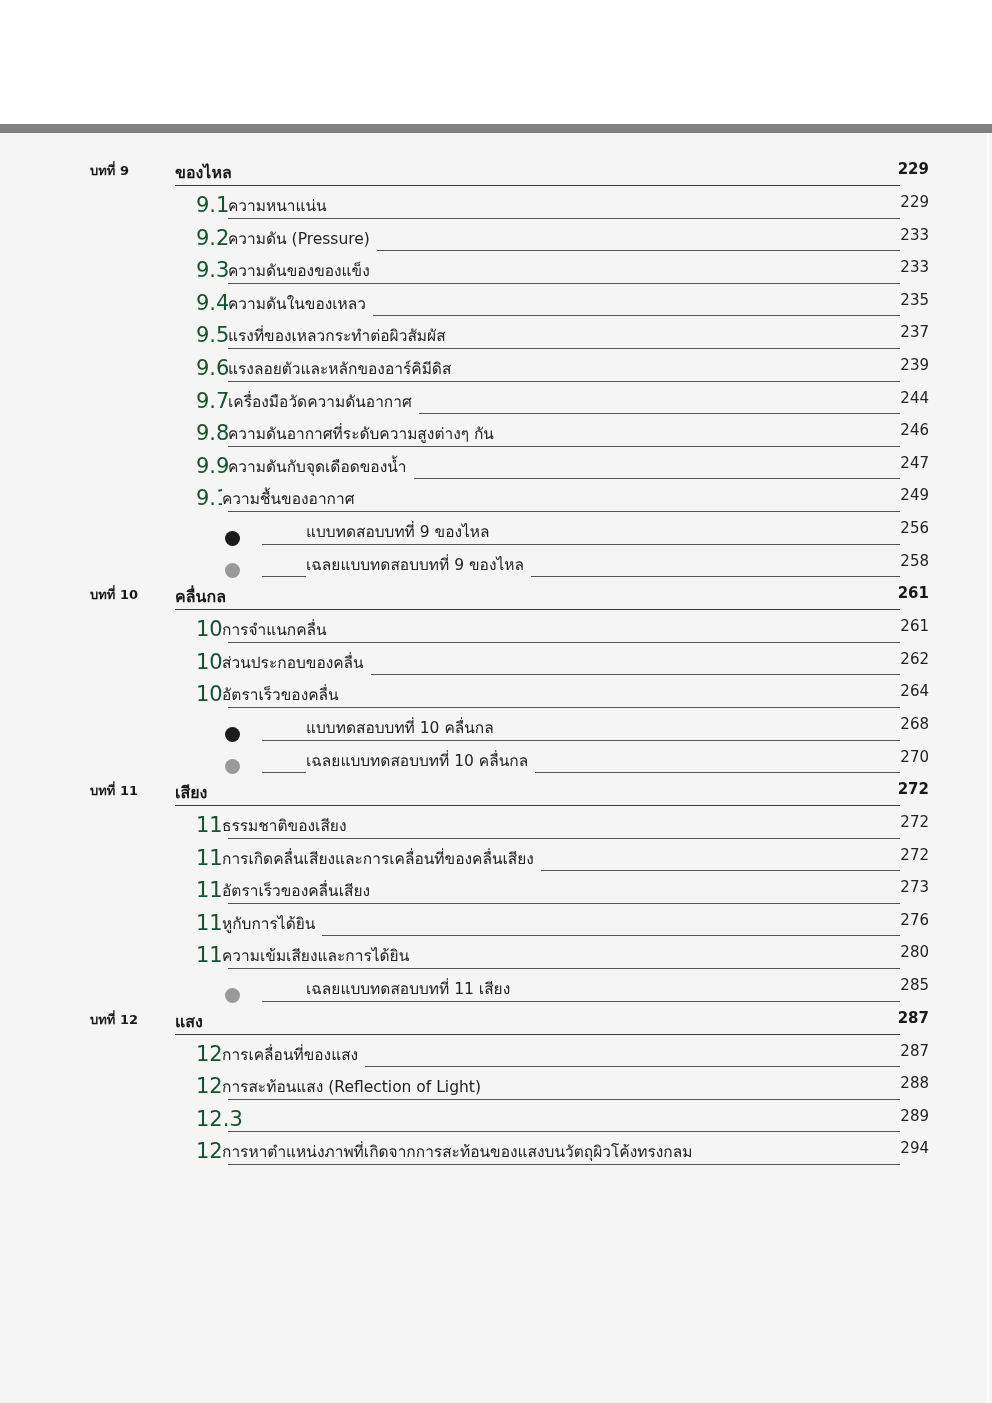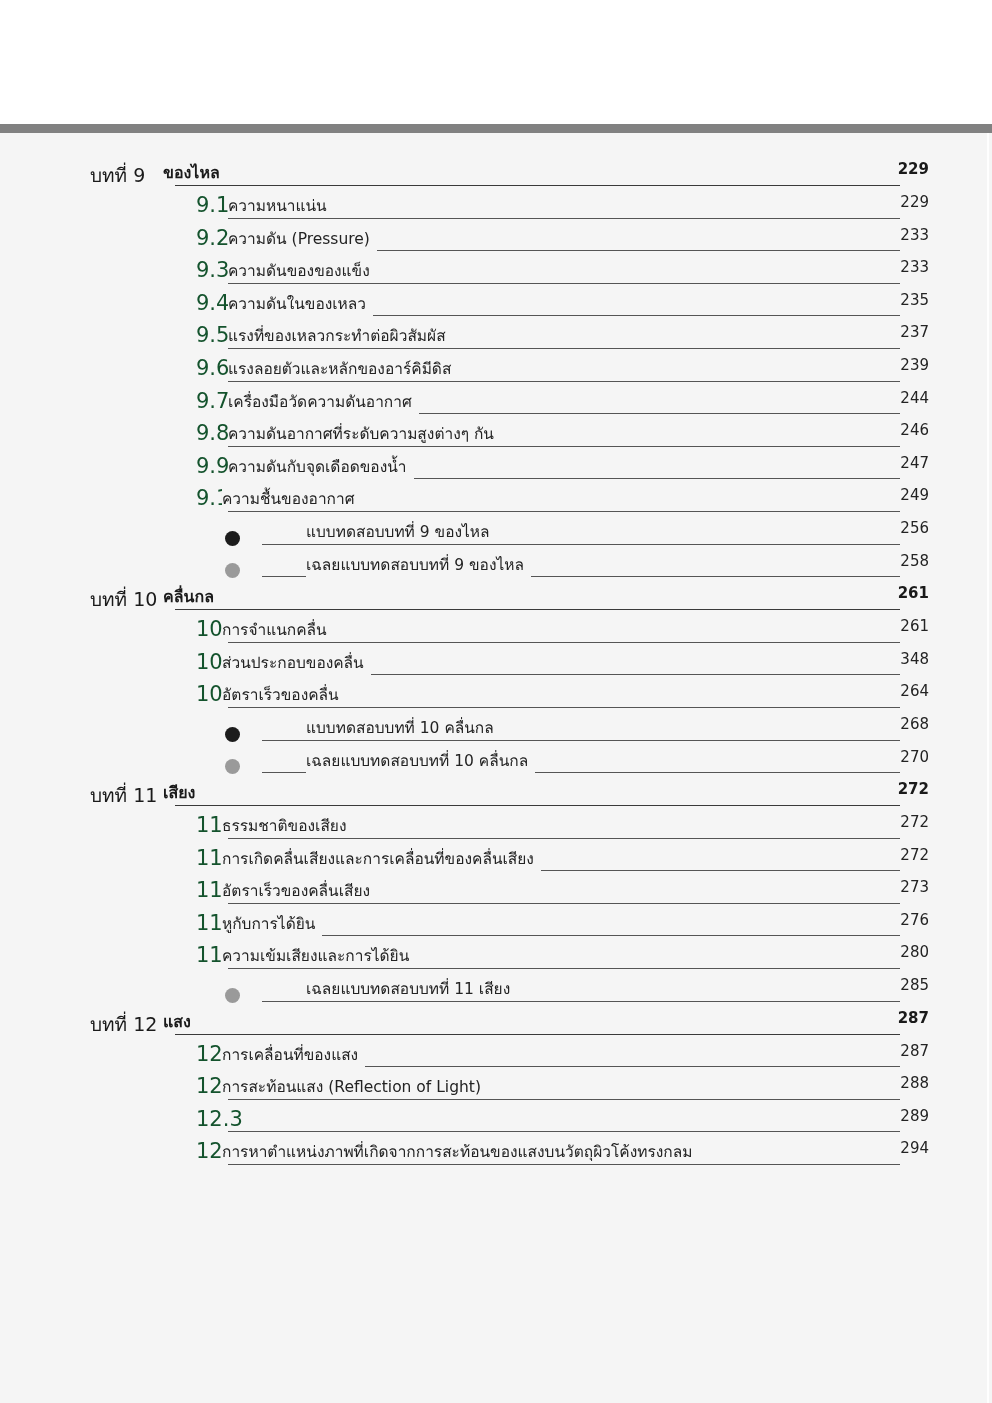--- a/index.html
+++ b/index.html
@@ -64,29 +64,29 @@
 
   
   .row.chapter {
     height: 33px;
   }
   .ch-label {
     position: absolute;
     left: 90px;
     width: 82px;
     text-align: left;
-    font-size: 19px;
-    font-weight: normal;
+    font-size: 13px;
+    font-weight: bold;
     color: #1a1a1a;
     letter-spacing: 0px;
     white-space: nowrap;
   }
   .ch-title {
     position: absolute;
-    left: 163px;
+    left: 175px;
     font-size: 16px;
     font-weight: bold;
     color: #1a1a1a;
     white-space: nowrap;
     background: #f5f5f5;
     padding-right: 6px;
     z-index: 2;
   }
   .ch-leader {
     position: absolute;
@@ -287,21 +287,21 @@
       <div class="row section wide">
         <span class="sec-num">10.1</span>
         <span class="sec-leader"></span>
         <span class="sec-title">การจำแนกคลื่น</span>
         <span class="sec-page">261</span>
       </div>
       <div class="row section wide">
         <span class="sec-num">10.2</span>
         <span class="sec-leader"></span>
         <span class="sec-title">ส่วนประกอบของคลื่น</span>
-        <span class="sec-page">348</span>
+        <span class="sec-page">262</span>
       </div>
       <div class="row section wide">
         <span class="sec-num">10.3</span>
         <span class="sec-leader"></span>
         <span class="sec-title">อัตราเร็วของคลื่น</span>
         <span class="sec-page">264</span>
       </div>
       <div class="row bullet">
         <span class="dot dark"></span>
         <span class="b-leader"></span>

